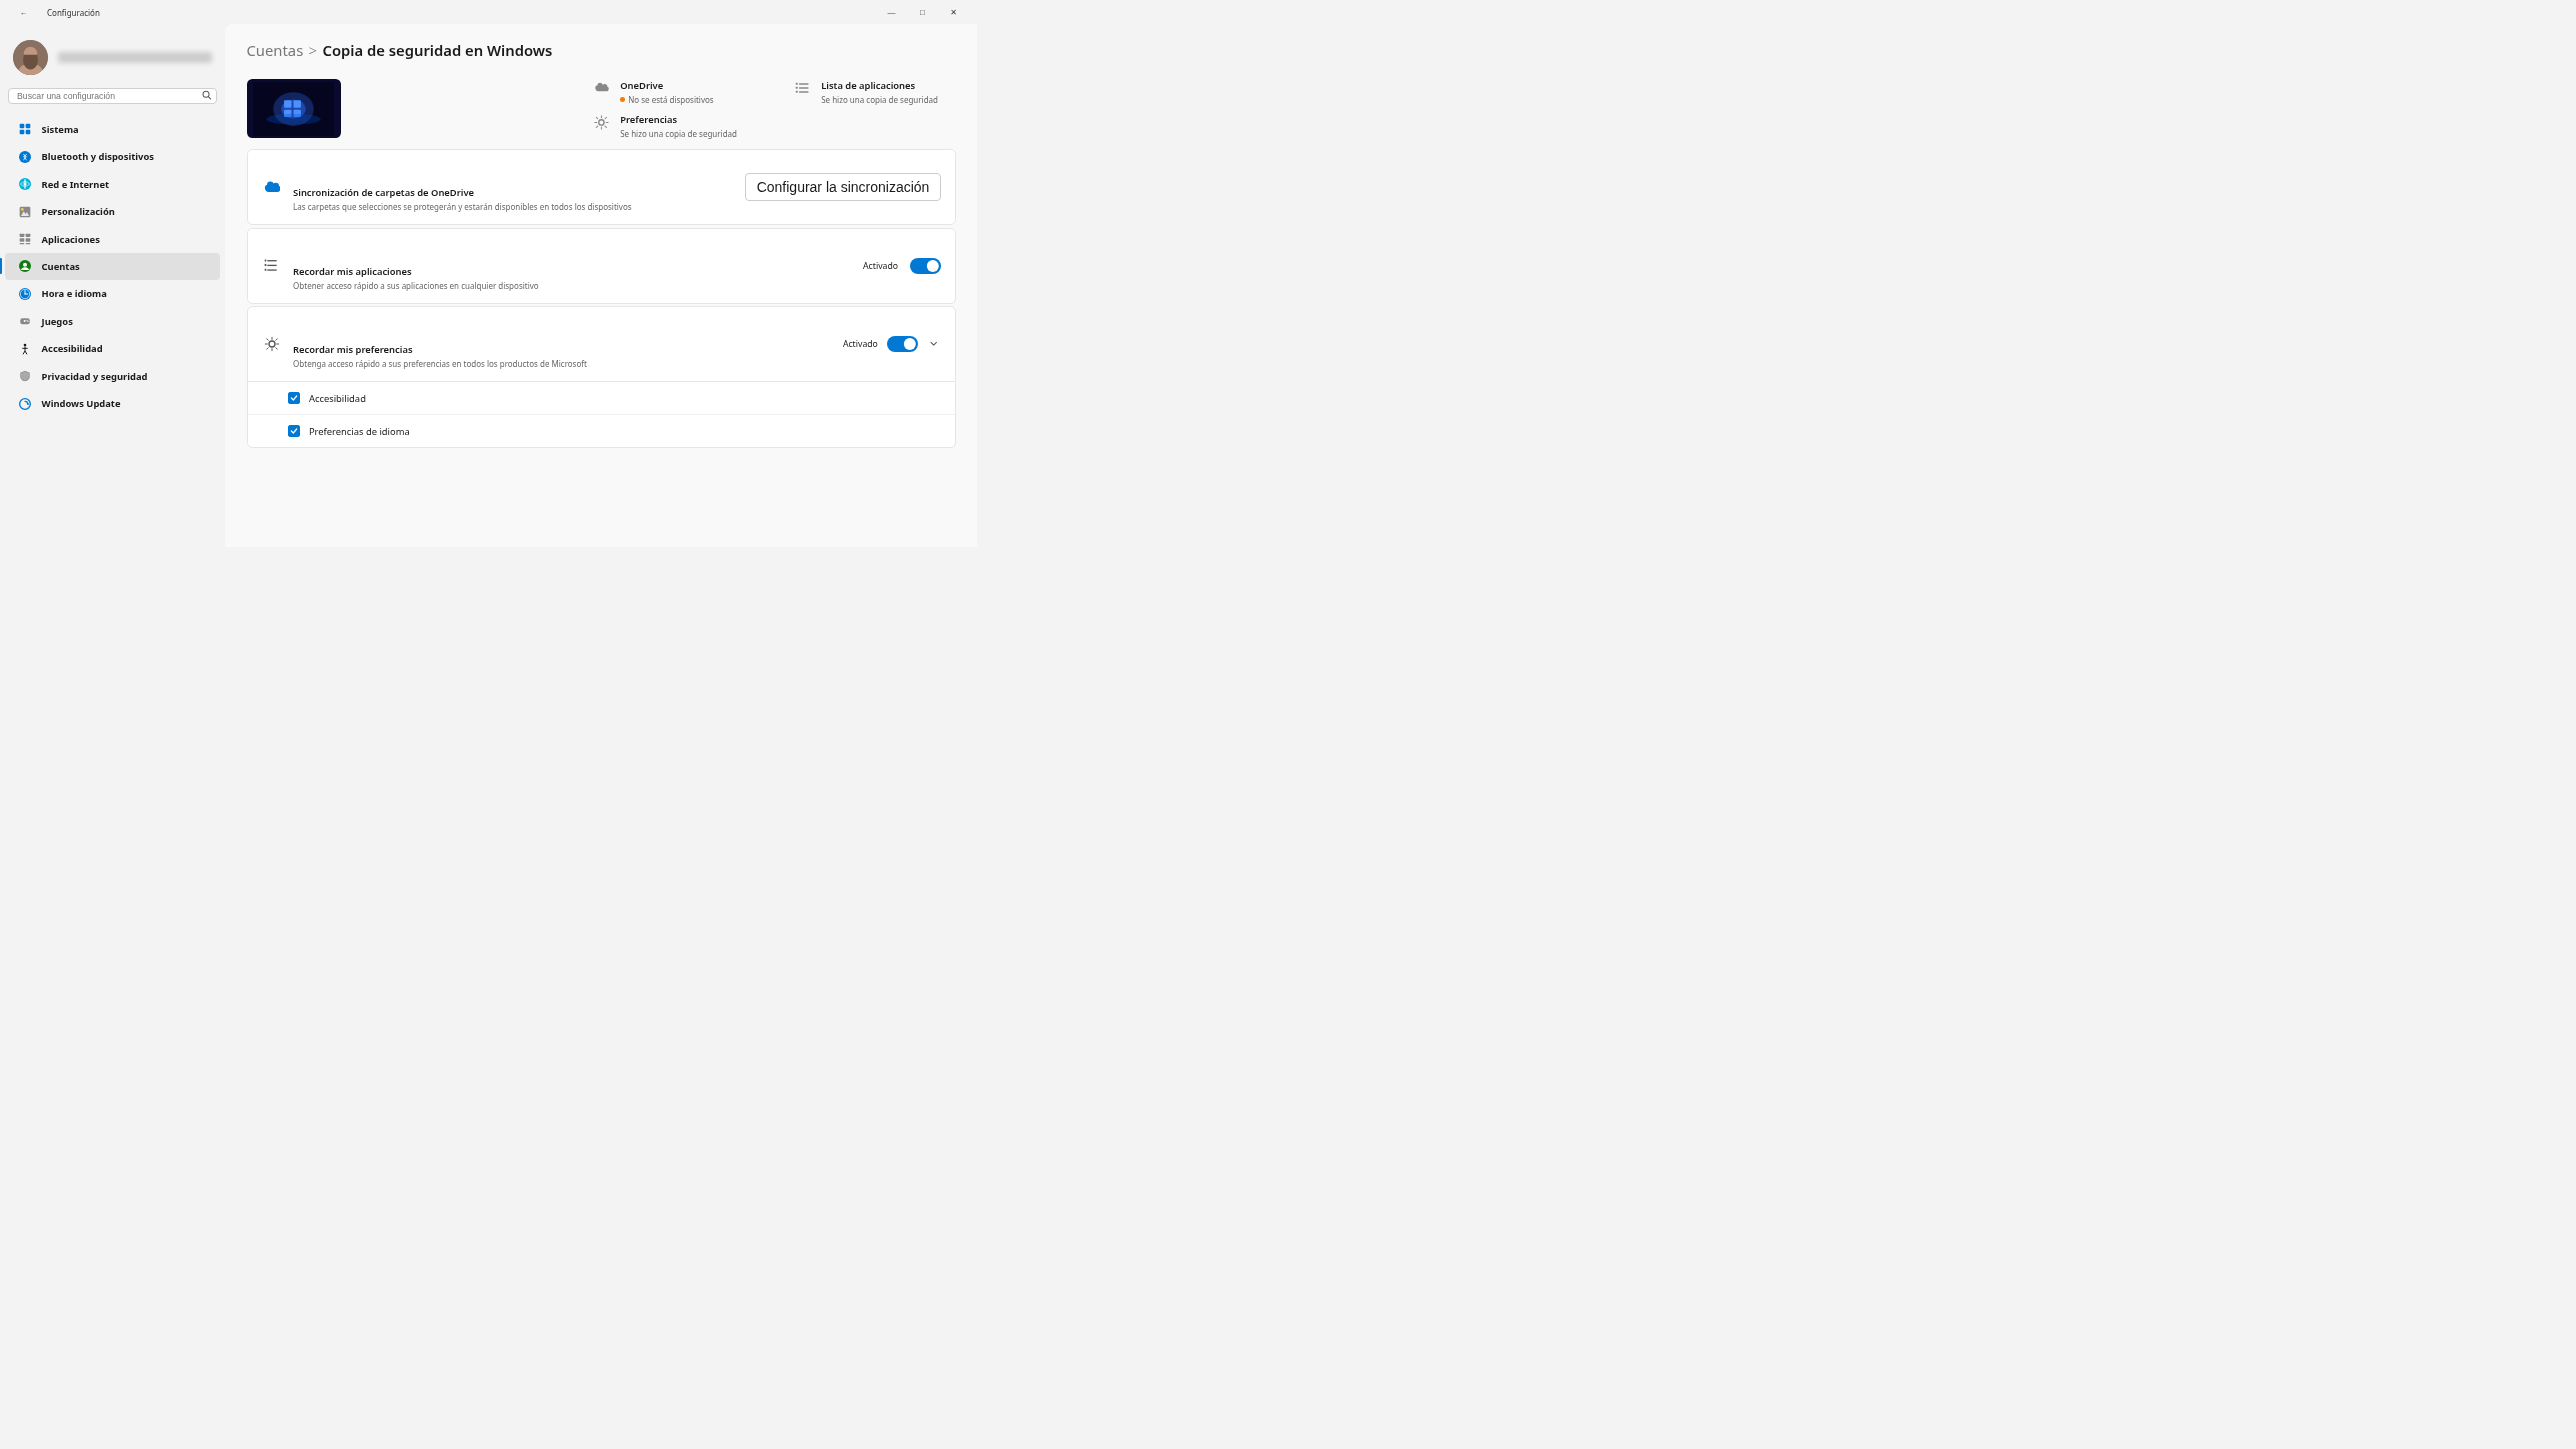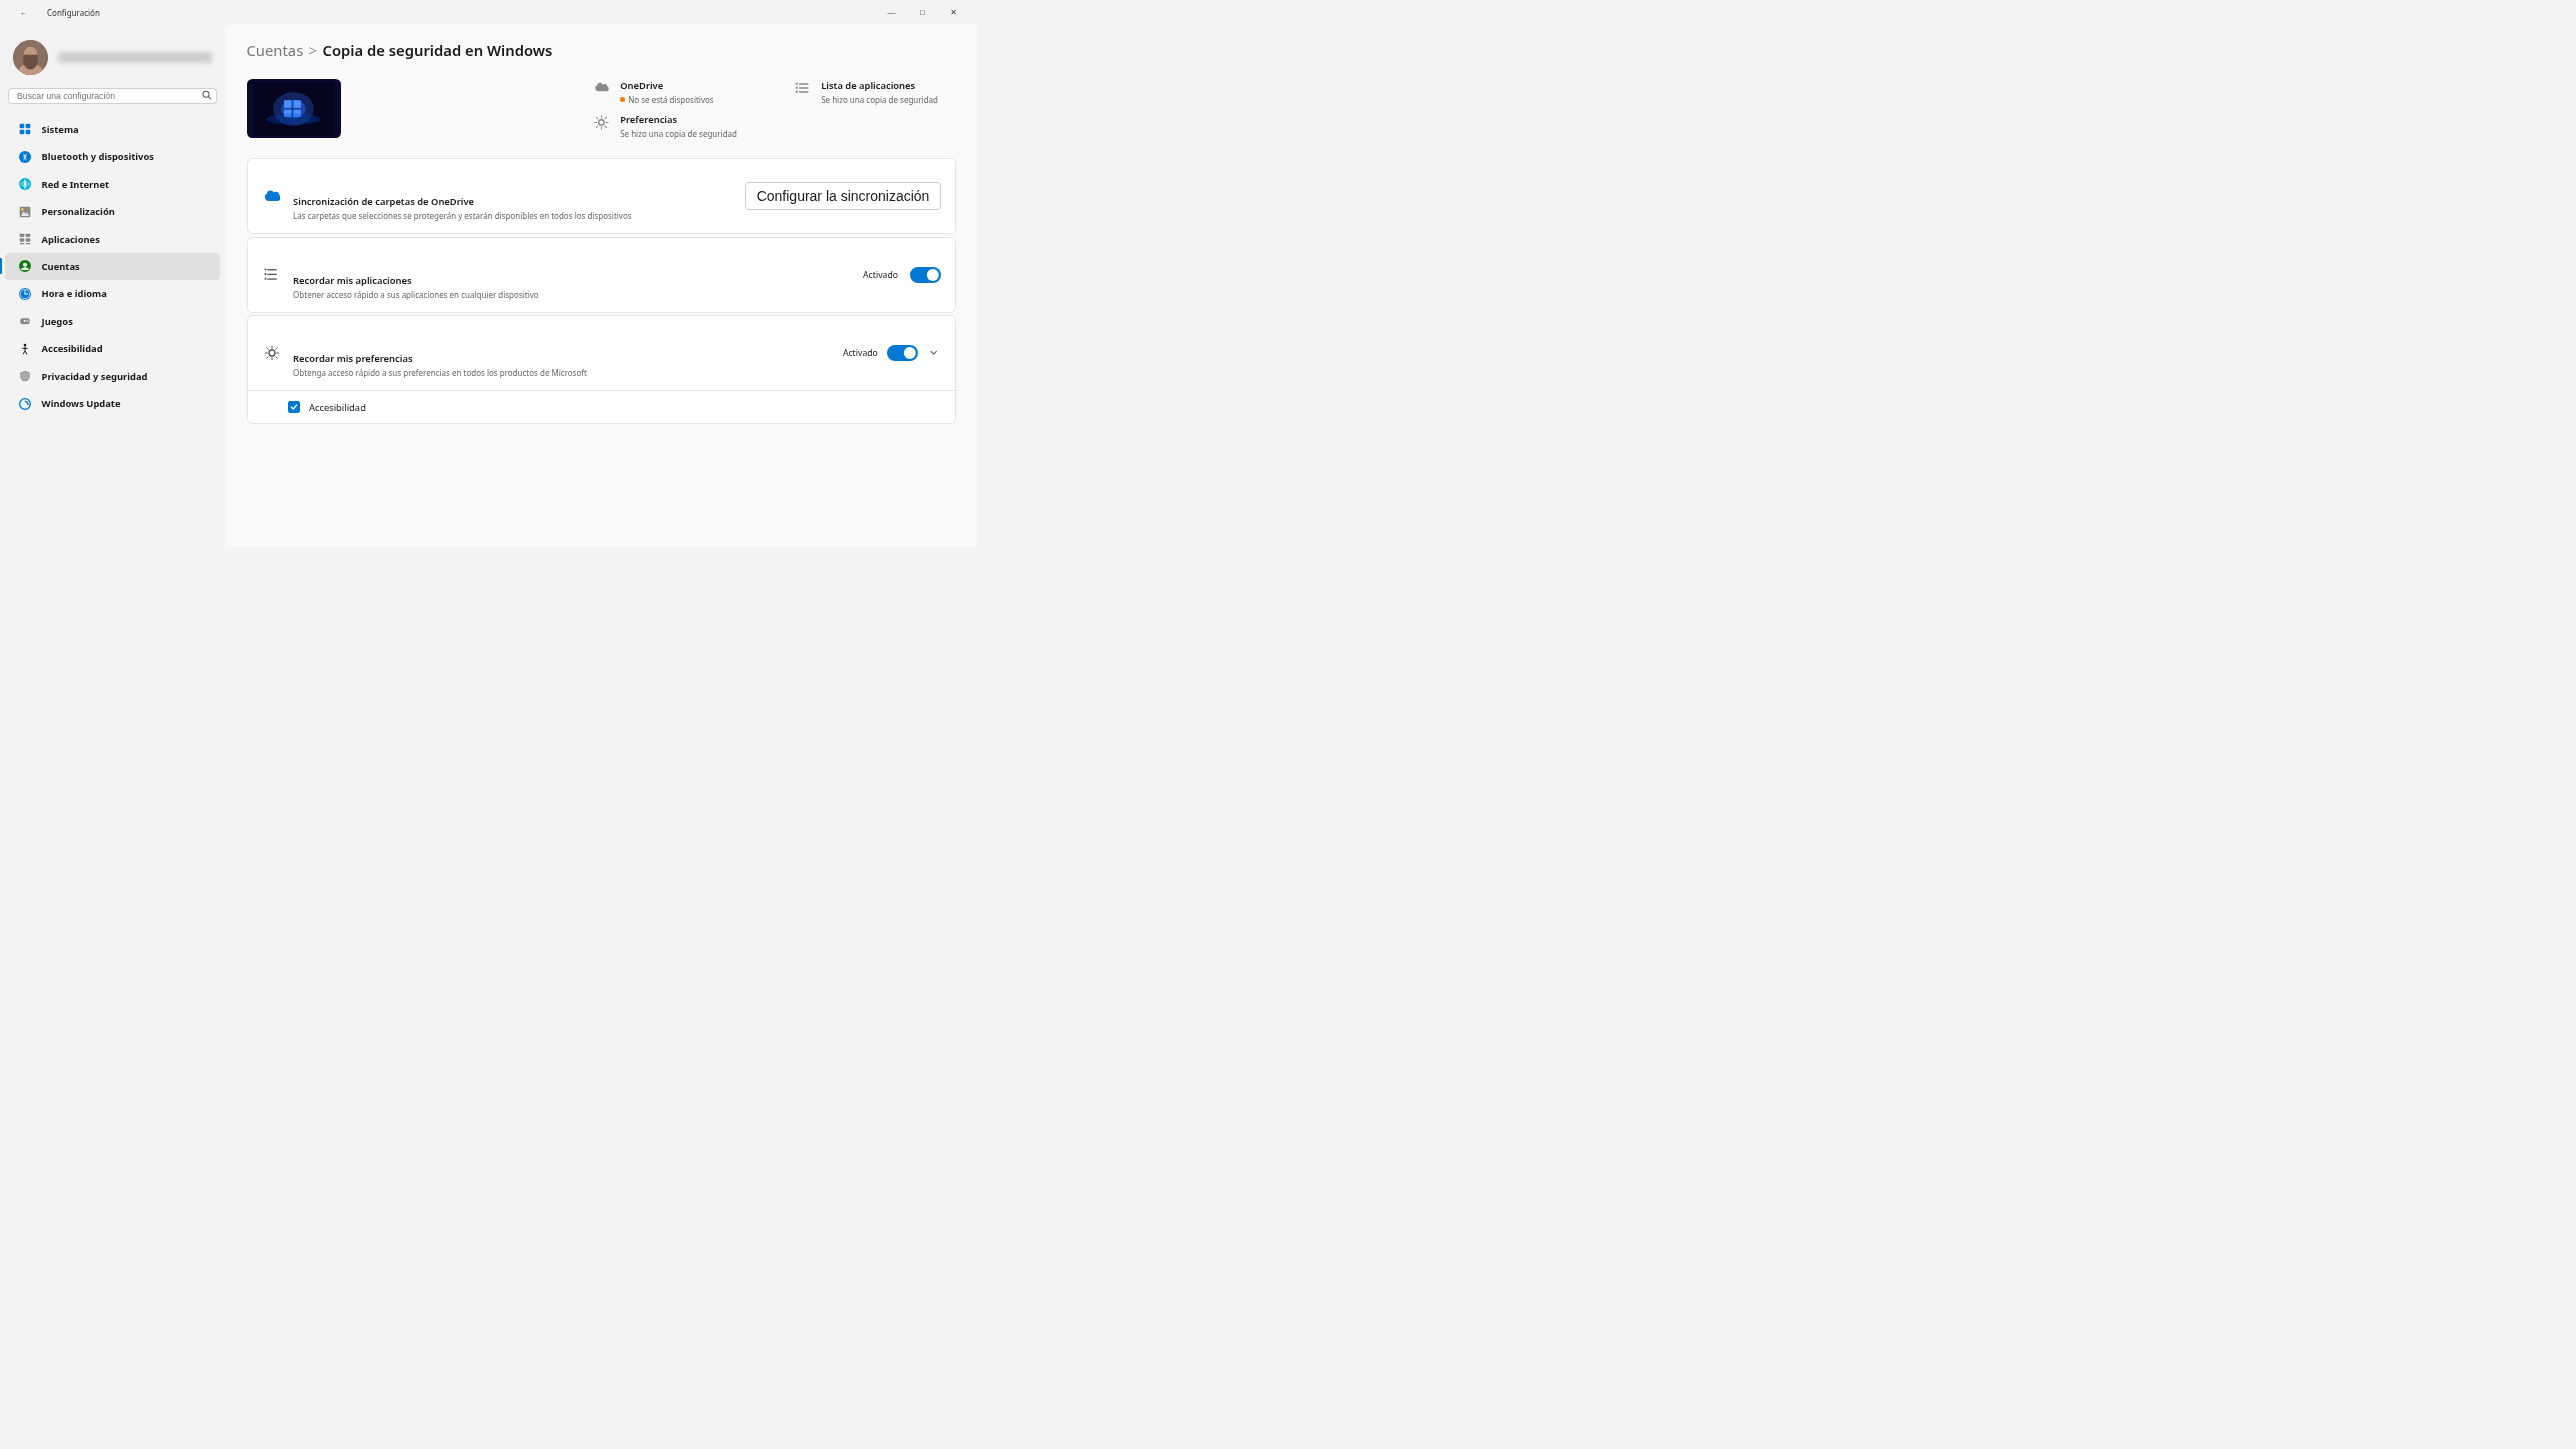--- a/index.html
+++ b/index.html
@@ -179,21 +179,21 @@
     .breadcrumb-current {
       color: #1a1a1a;
       font-weight: 600;
     }
 
     
     .top-section {
       display: flex;
       align-items: flex-start;
       gap: 16px;
-      margin-bottom: 19px;
+      margin-bottom: 10px;
     }
 
     .windows-preview {
       width: 94px;
       height: 59px;
       border-radius: 5.4px;
       overflow: hidden;
       flex-shrink: 0;
       background: #0a0a2e;
       display: flex;
@@ -735,20 +735,28 @@
         <div class="checkbox-row">
           <div class="checkbox-custom">
             <svg viewBox="0 0 12 12" fill="none">
               <path d="M2 6 L5 9 L10 3" stroke="white" stroke-width="1.8" stroke-linecap="round" stroke-linejoin="round"></path>
             </svg>
           </div>
           <span class="checkbox-label">Accesibilidad</span>
         </div>
 
 
+        <div class="checkbox-row">
+          <div class="checkbox-custom">
+            <svg viewBox="0 0 12 12" fill="none">
+              <path d="M2 6 L5 9 L10 3" stroke="white" stroke-width="1.8" stroke-linecap="round" stroke-linejoin="round"></path>
+            </svg>
+          </div>
+          <span class="checkbox-label">Preferencias de idioma</span>
+        </div>
 
 
       </div>
     </div>
 
   </div>
 </div>
 
 
 </body></html>

